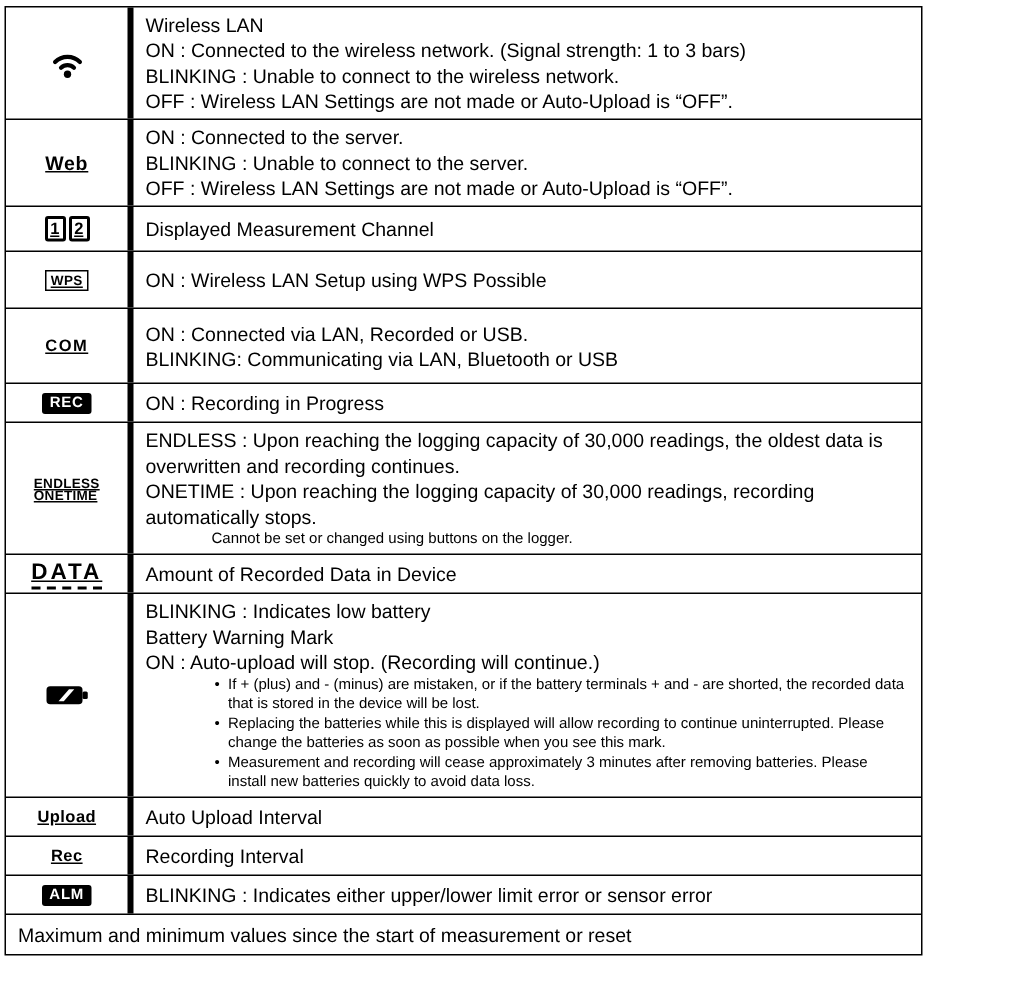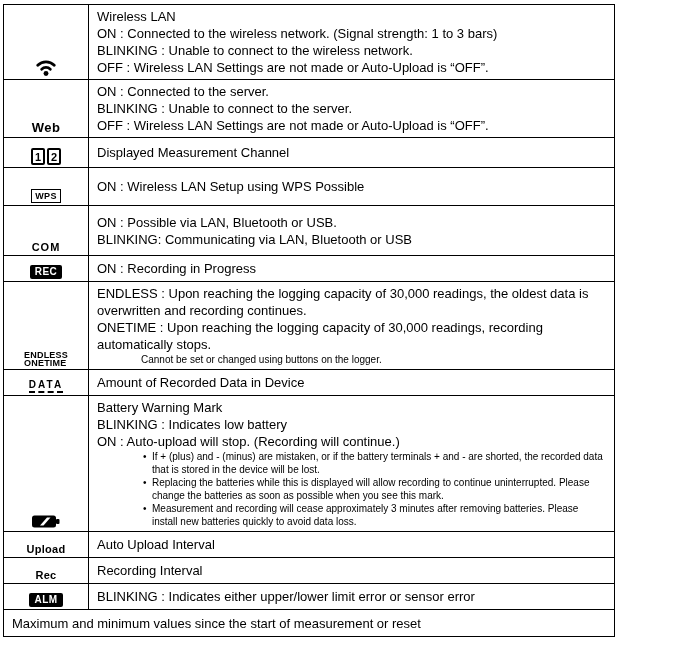--- a/index.html
+++ b/index.html
@@ -13,23 +13,24 @@
     width: 612px;
     border: 1px solid #000;
   }
   .row { display: flex; border-bottom: 1px solid #000; min-height: 26px; }
   .row:last-child { border-bottom: none; }
   .row:nth-child(3) { min-height: 30px; }
   .row:nth-child(4) { min-height: 38px; }
   .row:nth-child(5) { min-height: 50px; }
   .icon-cell {
     width: 85px; flex: 0 0 85px;
-    border-right: 1px solid #000000;
-    display: flex; align-items: flex-end; justify-content: center;
+    border-right: 4px solid #000000;
+    display: flex; align-items: center; justify-content: center;
     padding: 2px;
+    text-decoration: underline;
   }
   .desc-cell {
     flex: 1;
     padding: 3px 8px;
     display: flex; flex-direction: column; justify-content: center;
   }
   .line.normal { font-size: 13px; line-height: 17px; }
   .line.small  { font-size: 10px; line-height: 13px; margin-left: 44px; }
   .line.bullet { font-size: 10px; line-height: 13px; padding-left: 11px; position: relative; }
   .line.bullet::before { content: "\2022"; position: absolute; left: 2px; top: 0; }
@@ -47,21 +48,21 @@
     padding: 1px 3px; letter-spacing: .3px;
   }
   .digits-wrap { display: flex; }
   .digit-box {
     border: 2px solid #000; border-radius: 2px; font-weight: bold; font-size: 11px;
     width: 14px; height: 17px; display: inline-flex; align-items: center; justify-content: center;
     margin: 0 1px;
   }
   .stack { font-weight: bold; font-size: 9px; line-height: 8px; letter-spacing: .2px; text-align: left; }
   .dashed-label {
-    font-weight: bold; font-size: 10px; letter-spacing: 2px;
+    font-weight: bold; font-size: 15px; letter-spacing: 2px;
     border-bottom: 2px dashed #000; padding-bottom: 1px;
   }
   svg { display: block; }
 </style>
 </head>
 <body>
 
 <div class="table">
     <div class="row">
       <div class="icon-cell">
@@ -105,21 +106,21 @@
       </div>
       <div class="desc-cell">
         <div class="line normal">ON : Wireless LAN Setup using WPS Possible</div>
       </div>
     </div>
     <div class="row">
       <div class="icon-cell">
         <span class="com">COM</span>
       </div>
       <div class="desc-cell">
-        <div class="line normal">ON : Possible via LAN, Bluetooth or USB.</div>
+        <div class="line normal">ON : Connected via LAN, Recorded or USB.</div>
         <div class="line normal">BLINKING: Communicating via LAN, Bluetooth or USB</div>
       </div>
     </div>
     <div class="row">
       <div class="icon-cell">
         <span class="badge">REC</span>
       </div>
       <div class="desc-cell">
         <div class="line normal">ON : Recording in Progress</div>
       </div>
@@ -147,22 +148,22 @@
     </div>
     <div class="row">
       <div class="icon-cell">
         <svg width="30" height="15" viewBox="0 0 30 15">
           <rect x="1" y="1.5" width="24" height="12" rx="2.5" fill="#000"></rect>
           <rect x="25" y="5" width="3.5" height="5" rx="1" fill="#000"></rect>
           <polygon points="9,11.5 16,3.5 19.5,3.5 12.5,11.5" fill="#fff"></polygon>
         </svg>
       </div>
       <div class="desc-cell">
+        <div class="line normal">BLINKING : Indicates low battery</div>
         <div class="line normal">Battery Warning  Mark</div>
-        <div class="line normal">BLINKING : Indicates low battery</div>
         <div class="line normal">ON : Auto-upload will stop. (Recording will continue.)</div>
         <div class="line small bullet">If + (plus) and - (minus) are mistaken, or if the battery terminals + and - are shorted, the recorded data that is stored in the device will be lost.</div>
         <div class="line small bullet">Replacing the batteries while this is displayed will allow recording to continue uninterrupted. Please change the batteries as soon as possible when you see this mark.</div>
         <div class="line small bullet">Measurement and recording will cease approximately 3 minutes after removing batteries. Please install new batteries quickly to avoid data loss.</div>
       </div>
     </div>
     <div class="row">
       <div class="icon-cell">
         <span class="plain">Upload</span>
       </div>

